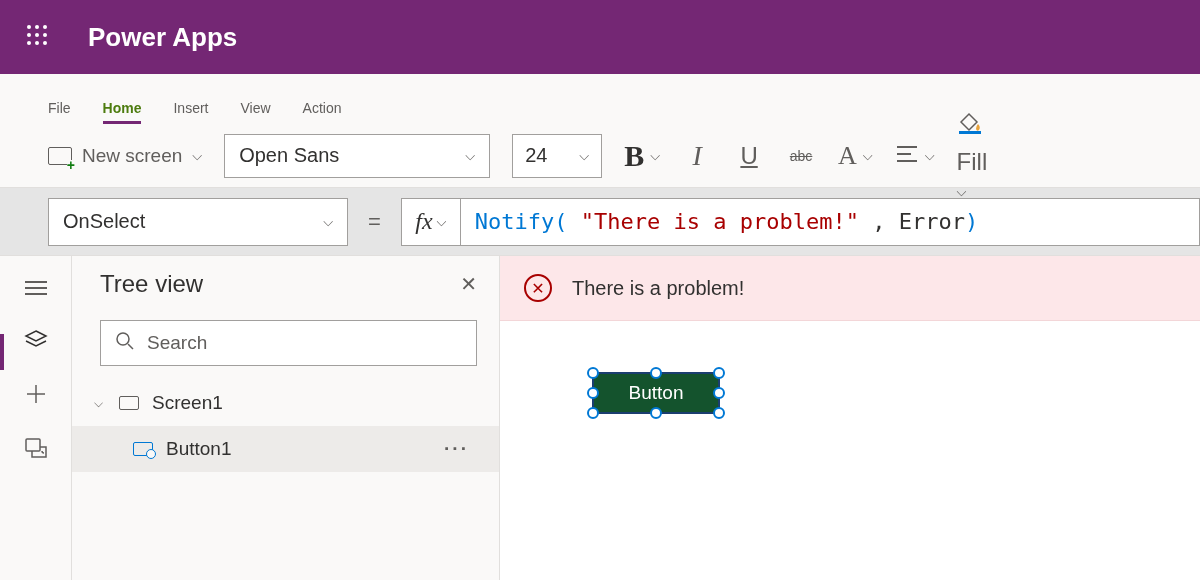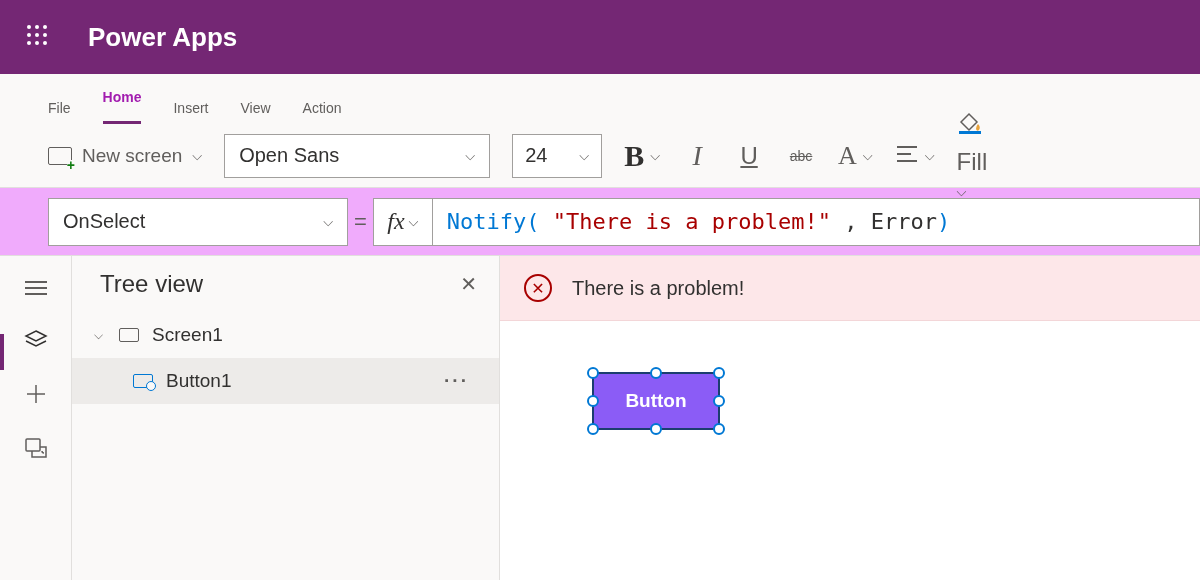--- a/index.html
+++ b/index.html
@@ -37,21 +37,21 @@
       display: flex;
       align-items: flex-end;
       height: 50px;
       padding-left: 48px;
       gap: 32px;
       background: #faf9f8;
       font-size: 14px;
       color: #605e5c;
     }
     .menu-item { padding-bottom: 8px; cursor: pointer; }
-    .menu-item.active { color: #a21caf; font-weight: 600; border-bottom: 3px solid #742774; padding-bottom: 16px; }
+    .menu-item.active { color: #4d7c0f; font-weight: 600; border-bottom: 3px solid #742774; padding-bottom: 5px; }
     
     .ribbon {
       display: flex;
       align-items: center;
       height: 64px;
       padding-left: 48px;
       gap: 22px;
       background: #faf9f8;
       border-bottom: 1px solid #e1dfdd;
       font-size: 19px;
@@ -111,21 +111,22 @@
     .strike-abc { text-decoration: line-through; font-size: 14px; color: #605e5c; }
     .font-color { position: relative; font-family: Georgia, serif; font-size: 26px; }
     .align-icon svg { width: 24px; height: 20px; }
     .fill-icon { display:flex; align-items:flex-start; gap:8px;flex-direction:column; }
     
     .formula-bar {
       display: flex;
       align-items: center;
       height: 68px;
       padding-left: 48px;
-      background: #f0abfc;
+      gap: 14px;
+      background: #e5e5e5;
       border-bottom: 1px solid #e1dfdd;
     }
     .prop-select {
       width: 300px; height: 48px;
       border: 1px solid #a19f9d;
       background: white;
       display: flex; align-items: center; justify-content: space-between;
       padding: 0 14px;
       font-size: 20px;
       color: #323130;
@@ -234,25 +235,25 @@
       width: 28px; height: 28px;
       border: 2px solid #a80000;
       border-radius: 50%;
       display:flex;align-items:center;justify-content:center;
       color: #a80000;
       font-size: 16px;
     }
     .canvas-btn {
       position: absolute;
       left: 92px; top: 116px;
-      width: 128px; height: 58px;
-      background: #8b5cf6;
+      width: 128px; height: 42px;
+      background: #14532d;
       color: white;
       display:flex; align-items:center; justify-content:center;
-      font-size: 19px; font-weight: 700;
+      font-size: 19px; font-weight: 400;
       border: 2px solid #1b3e6f;
     }
     .sel-handle {
       position:absolute; width:12px; height:12px;
       border: 2px solid #0078d4;
       background: white;
       border-radius: 50%;
     }
     .h-tl { left:-7px; top:-7px; }
     .h-tm { left:calc(50% - 6px); top:-7px; }
@@ -403,20 +404,29 @@
     </div>
   </div>
 
   <div class="tree-panel">
     <div class="tree-header">
       <span class="tree-title">Tree view</span>
       <span class="close-x">
         <span>✕</span>
       </span>
     </div>
+    <div class="search-box">
+      <span>
+        <svg width="20" height="20" viewBox="0 0 20 20" fill="none" stroke="#605e5c" stroke-width="1.5">
+            <circle cx="8" cy="8" r="6"></circle>
+            <line x1="13" y1="13" x2="18" y2="18"></line>
+          </svg>
+      </span>
+      <span>Search</span>
+    </div>
     <div class="tree-row" style="padding-left:22px">
       <span class="chev-small">⌵</span>
       <span class="row-icon">
           <span class="screen-ico"></span>
         </span>
       <span>Screen1</span>
     </div>
     <div class="tree-row selected" style="padding-left:60px">
       <span class="row-icon">
           <span class="btn-ico"></span>

